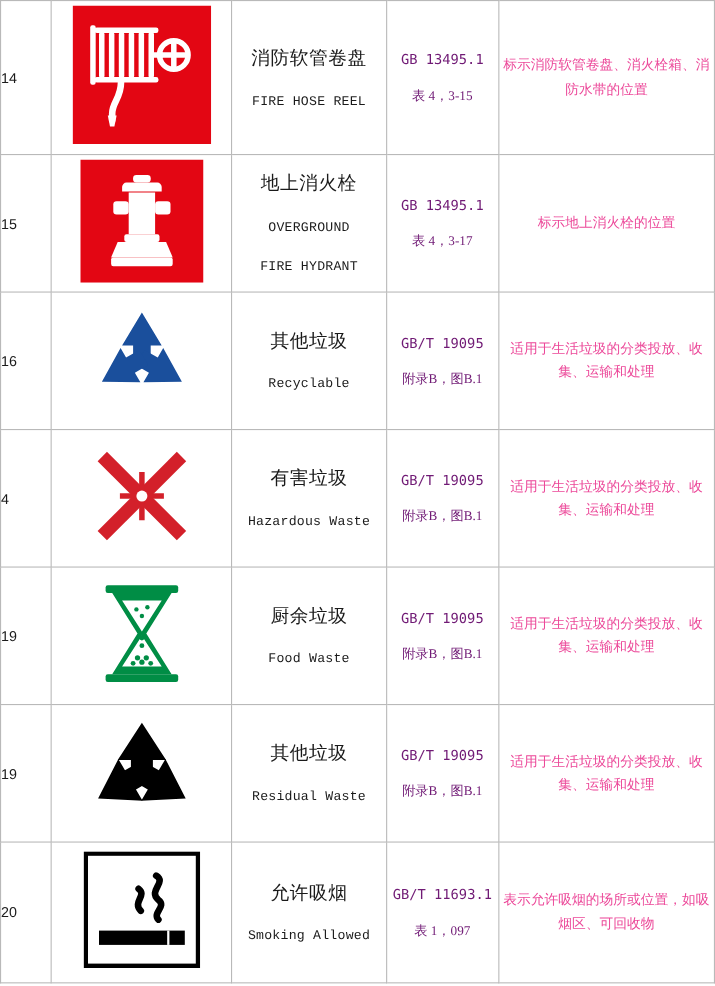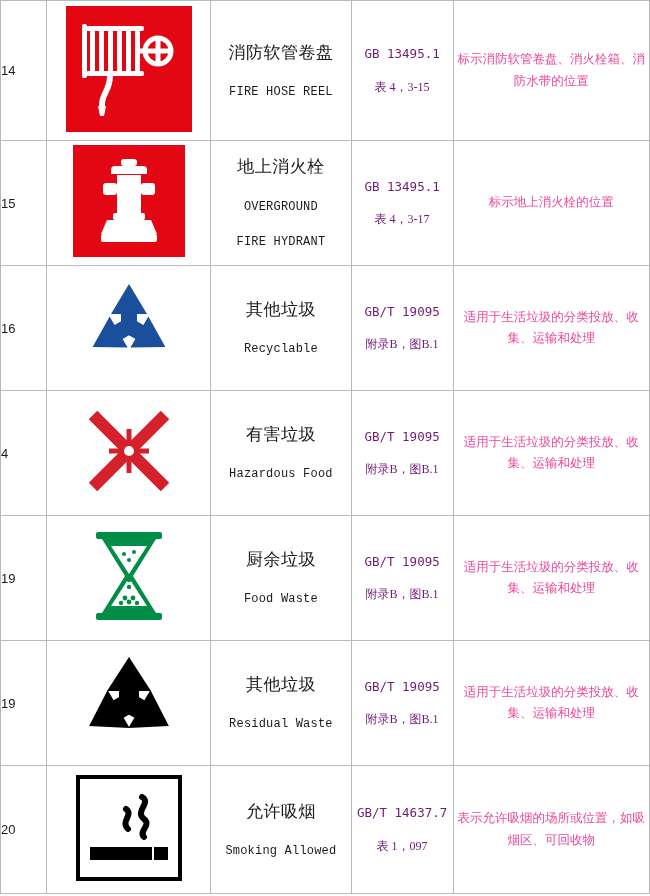--- a/index.html
+++ b/index.html
@@ -233,21 +233,21 @@
               <line x1="30" y1="48" x2="70" y2="48"></line>
             </g>
             <g fill="#ffffff">
               <circle cx="50" cy="48" r="5"></circle>
             </g>
           </svg>
         </span>
       </td>
       <td class="name-cell">
         <span class="name-cn">有害垃圾</span>
-        <span class="name-en">Hazardous Food</span>
+        <span class="name-en">Hazardous Waste</span>
       </td>
       <td class="std-cell">
         <span class="std-main">GB/T 19095</span>
         <span class="std-sub">附录B，图B.1</span>
       </td>
       <td class="desc-cell">适用于生活垃圾的分类投放、收集、运输和处理</td>
     </tr>
 
     <tr class="r-food">
       <td class="num-cell">19</td>
@@ -333,20 +333,20 @@
               <rect x="76" y="72" width="2" height="13" fill="#ffffff"></rect>
             </g>
           </svg>
         </span>
       </td>
       <td class="name-cell">
         <span class="name-cn">允许吸烟</span>
         <span class="name-en">Smoking Allowed</span>
       </td>
       <td class="std-cell">
-        <span class="std-main">GB/T 14637.7</span>
+        <span class="std-main">GB/T 11693.1</span>
         <span class="std-sub">表 1，097</span>
       </td>
       <td class="desc-cell">表示允许吸烟的场所或位置，如吸烟区、可回收物</td>
     </tr>
 
   </tbody>
 </table>
 
 </body></html>

